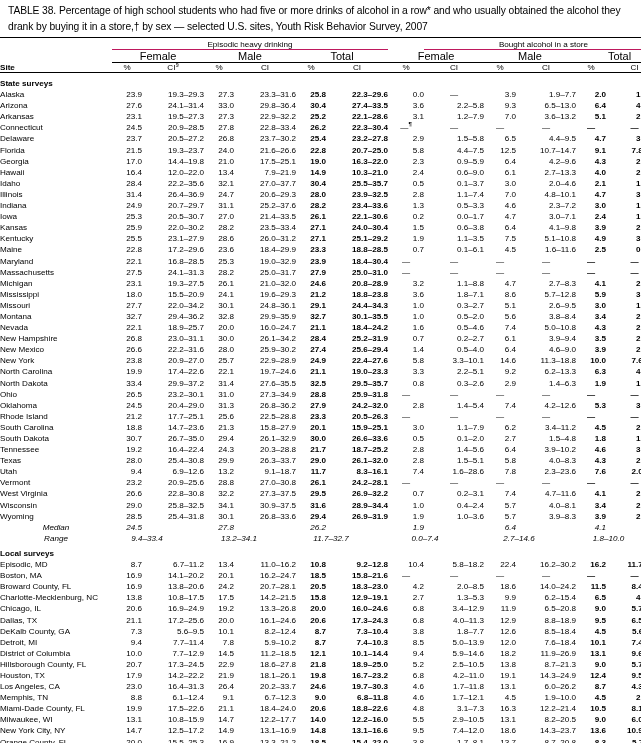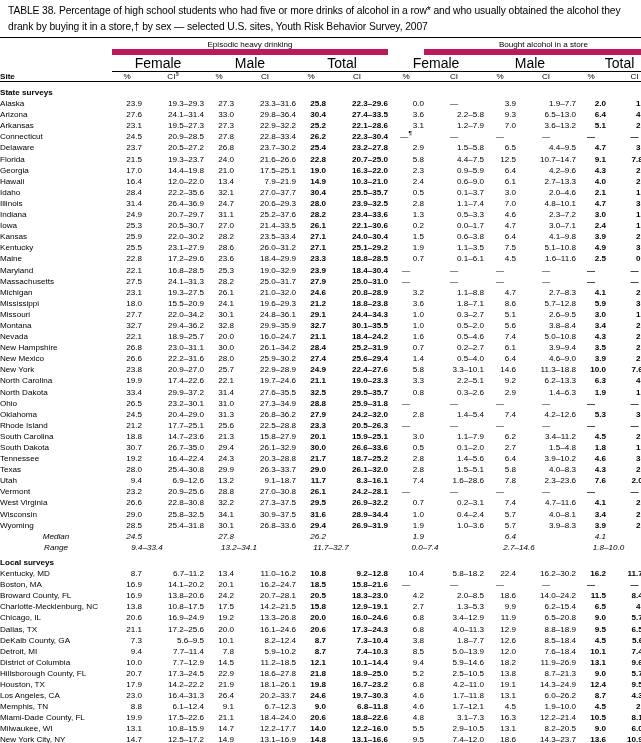--- a/index.html
+++ b/index.html
@@ -27,24 +27,24 @@
   .rule-full td{border-top:1.6px solid #000;height:2px;font-size:0;line-height:0;}
   .rule-thin td{border-top:1px solid #000;height:1px;font-size:0;line-height:0;}
 
   
   .grp{
     text-align:center;
     font-size:8.1px;
     font-weight:normal;
     padding-bottom:1px;
   }
-  .grp-line{border-bottom:6px solid #be185d;}
+  .grp-line{border-bottom:1px solid #be185d;}
   .sub{
     text-align:center;
-    font-size:14px;
+    font-size:11px;
     padding-bottom:1px;
   }
   .sub-line{border-bottom:1px solid #000;}
 
   .colhead{
     text-align:center;
     font-size:8.1px;
     padding-bottom:1px;
   }
   .colhead sup{font-size:6px;vertical-align:super;line-height:0;}
@@ -756,21 +756,21 @@
         </tr>
         <tr class="spacer">
           <td colspan="13"></td>
         </tr>
       </tbody>
     <tbody id="tbody-local">
         <tr class="d">
           <td class="section" colspan="13">Local surveys</td>
         </tr>
         <tr class="d">
-          <td class="site">Kentucky, MD</td>
+          <td class="site">Episodic, MD</td>
           <td class="num">8.7</td>
           <td class="ci">6.7–11.2</td>
           <td class="num">13.4</td>
           <td class="ci">11.0–16.2</td>
           <td class="numb">10.8</td>
           <td class="cib">9.2–12.8</td>
           <td class="num">10.4</td>
           <td class="ci">5.8–18.2</td>
           <td class="num">22.4</td>
           <td class="ci">16.2–30.2</td>

